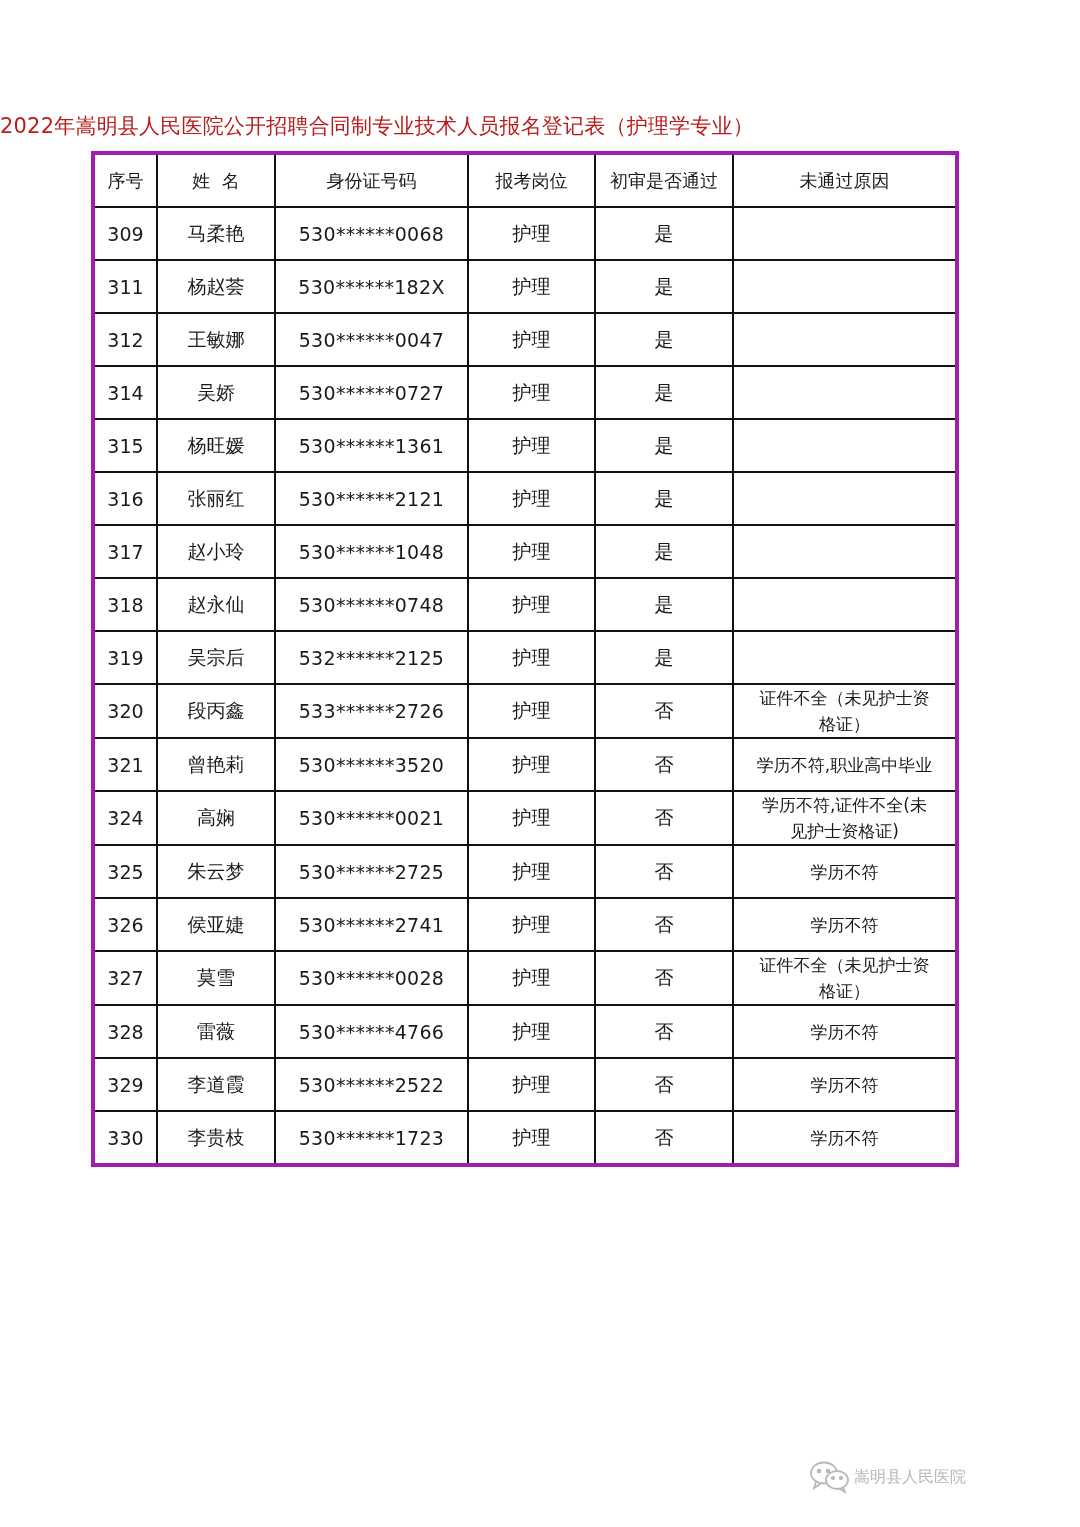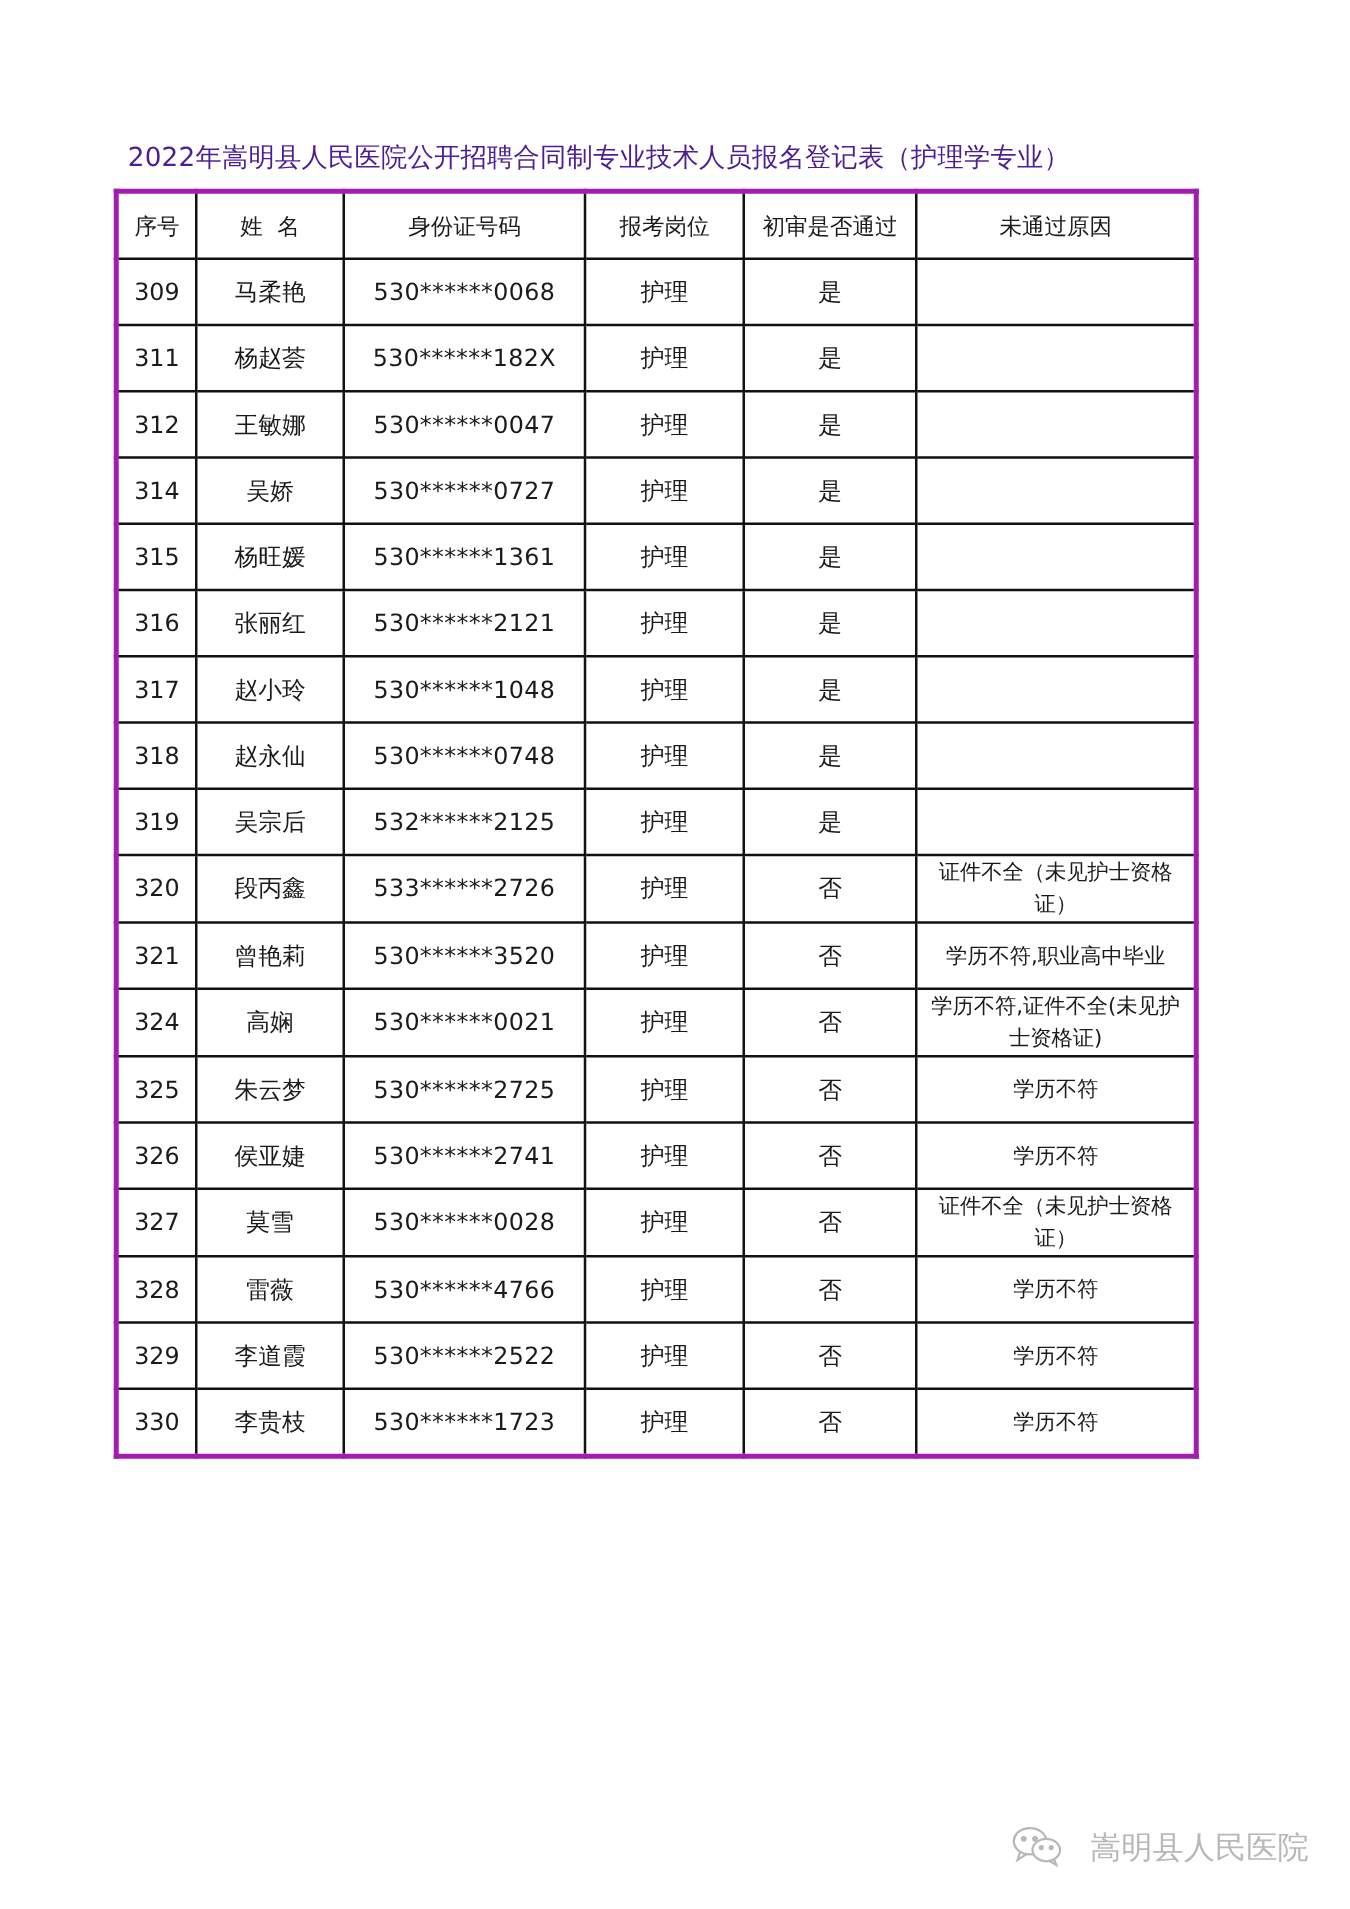--- a/index.html
+++ b/index.html
@@ -13,25 +13,25 @@
       position: relative;
       overflow: hidden;
       font-family: "DejaVu Sans", "Liberation Sans", sans-serif;
       color: #1a1a1a;
     }
     .title {
       position: absolute;
       top: 111px;
       left: 0;
       width: 856px;
-      text-align: right;
+      text-align: left;
       font-size: 21px;
       line-height: 30px;
       letter-spacing: 0.2px;
-      color: #4c1d95;
+      color: #b91c1c;
     }
     table.reg {
       position: absolute;
       top: 151px;
       left: 91px;
       width: 864px;
       border-collapse: collapse;
       table-layout: fixed;
       border: 4px solid #a21caf;
     }
@@ -47,33 +47,33 @@
     table.reg thead th {
       height: 51px;
       font-size: 18px;
     }
     table.reg tbody td {
       height: 51px;
     }
     td.reason {
       font-size: 17px !important;
       line-height: 26px;
-      padding: 0 3px !important;
+      padding: 0 20px !important;
       overflow: hidden;
     }
     td.id { letter-spacing: 0.3px; }
     .watermark {
       position: absolute;
       left: 808px;
       top: 1460px;
       display: flex;
       align-items: center;
-      gap: 20px;
+      gap: 2px;
       color: #b8b8b8;
-      font-size: 25px;
+      font-size: 16px;
     }
     .watermark svg { display: block; }
   </style>
 </head>
 <body>
 
 <div class="title">2022年嵩明县人民医院公开招聘合同制专业技术人员报名登记表（护理学专业）</div>
 
 <table class="reg">
   <colgroup>

